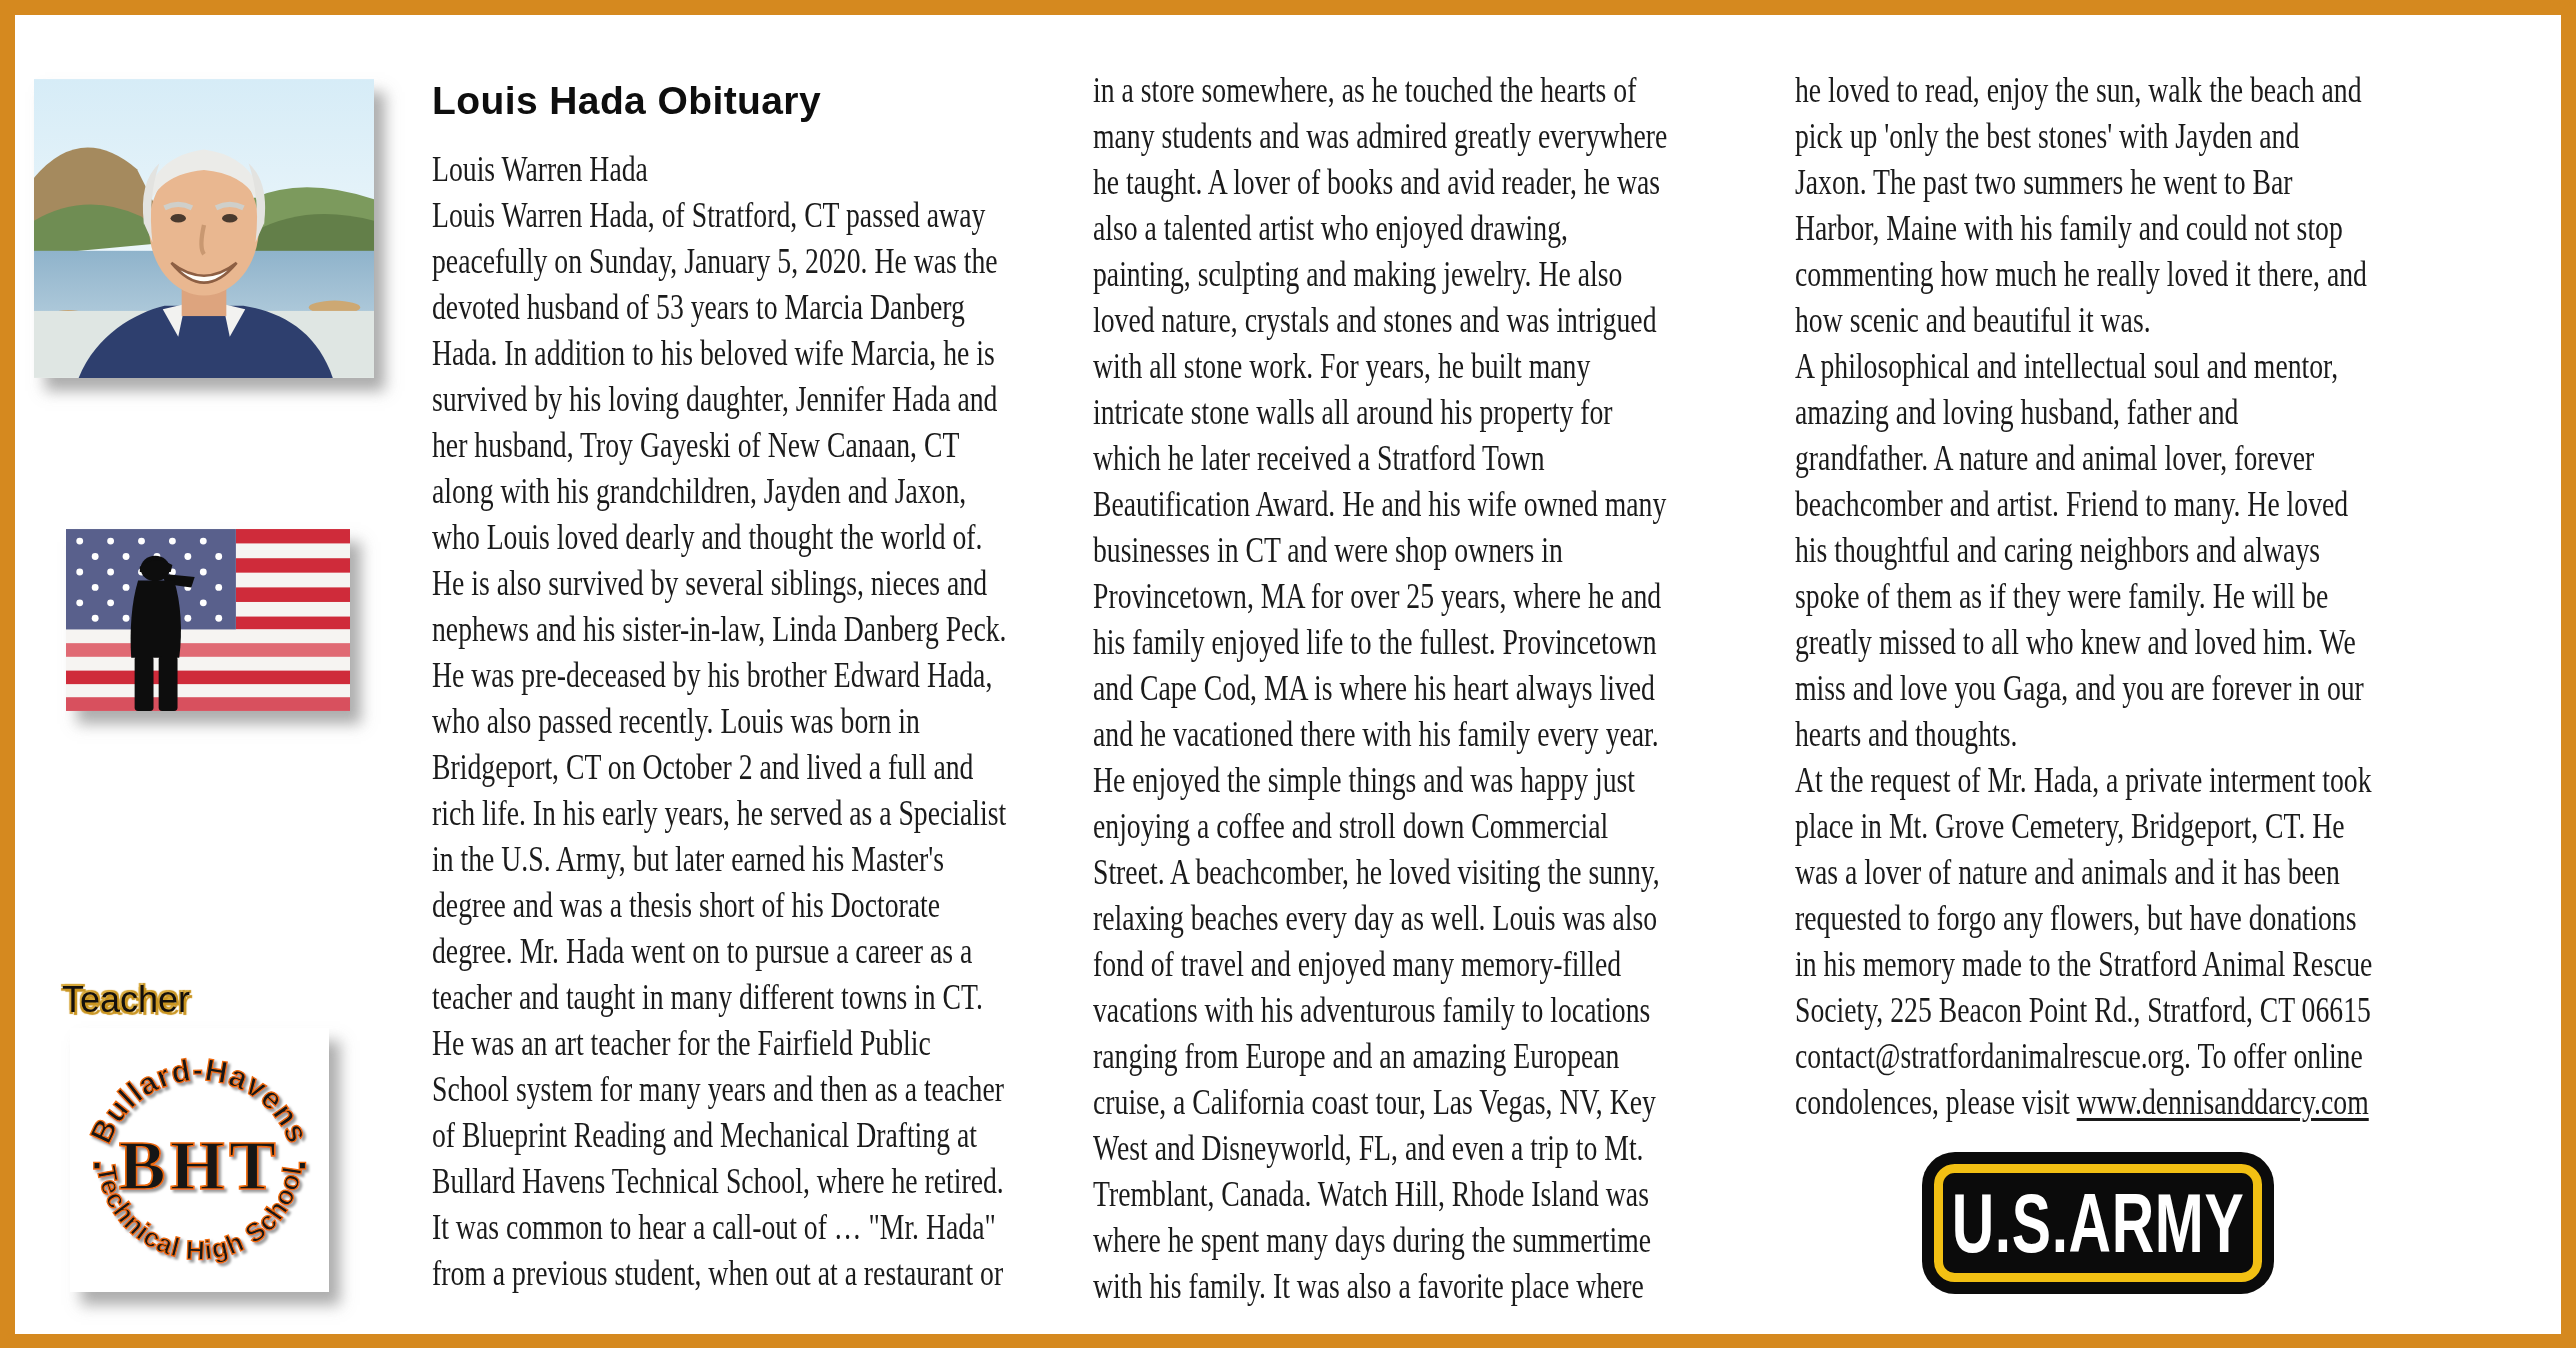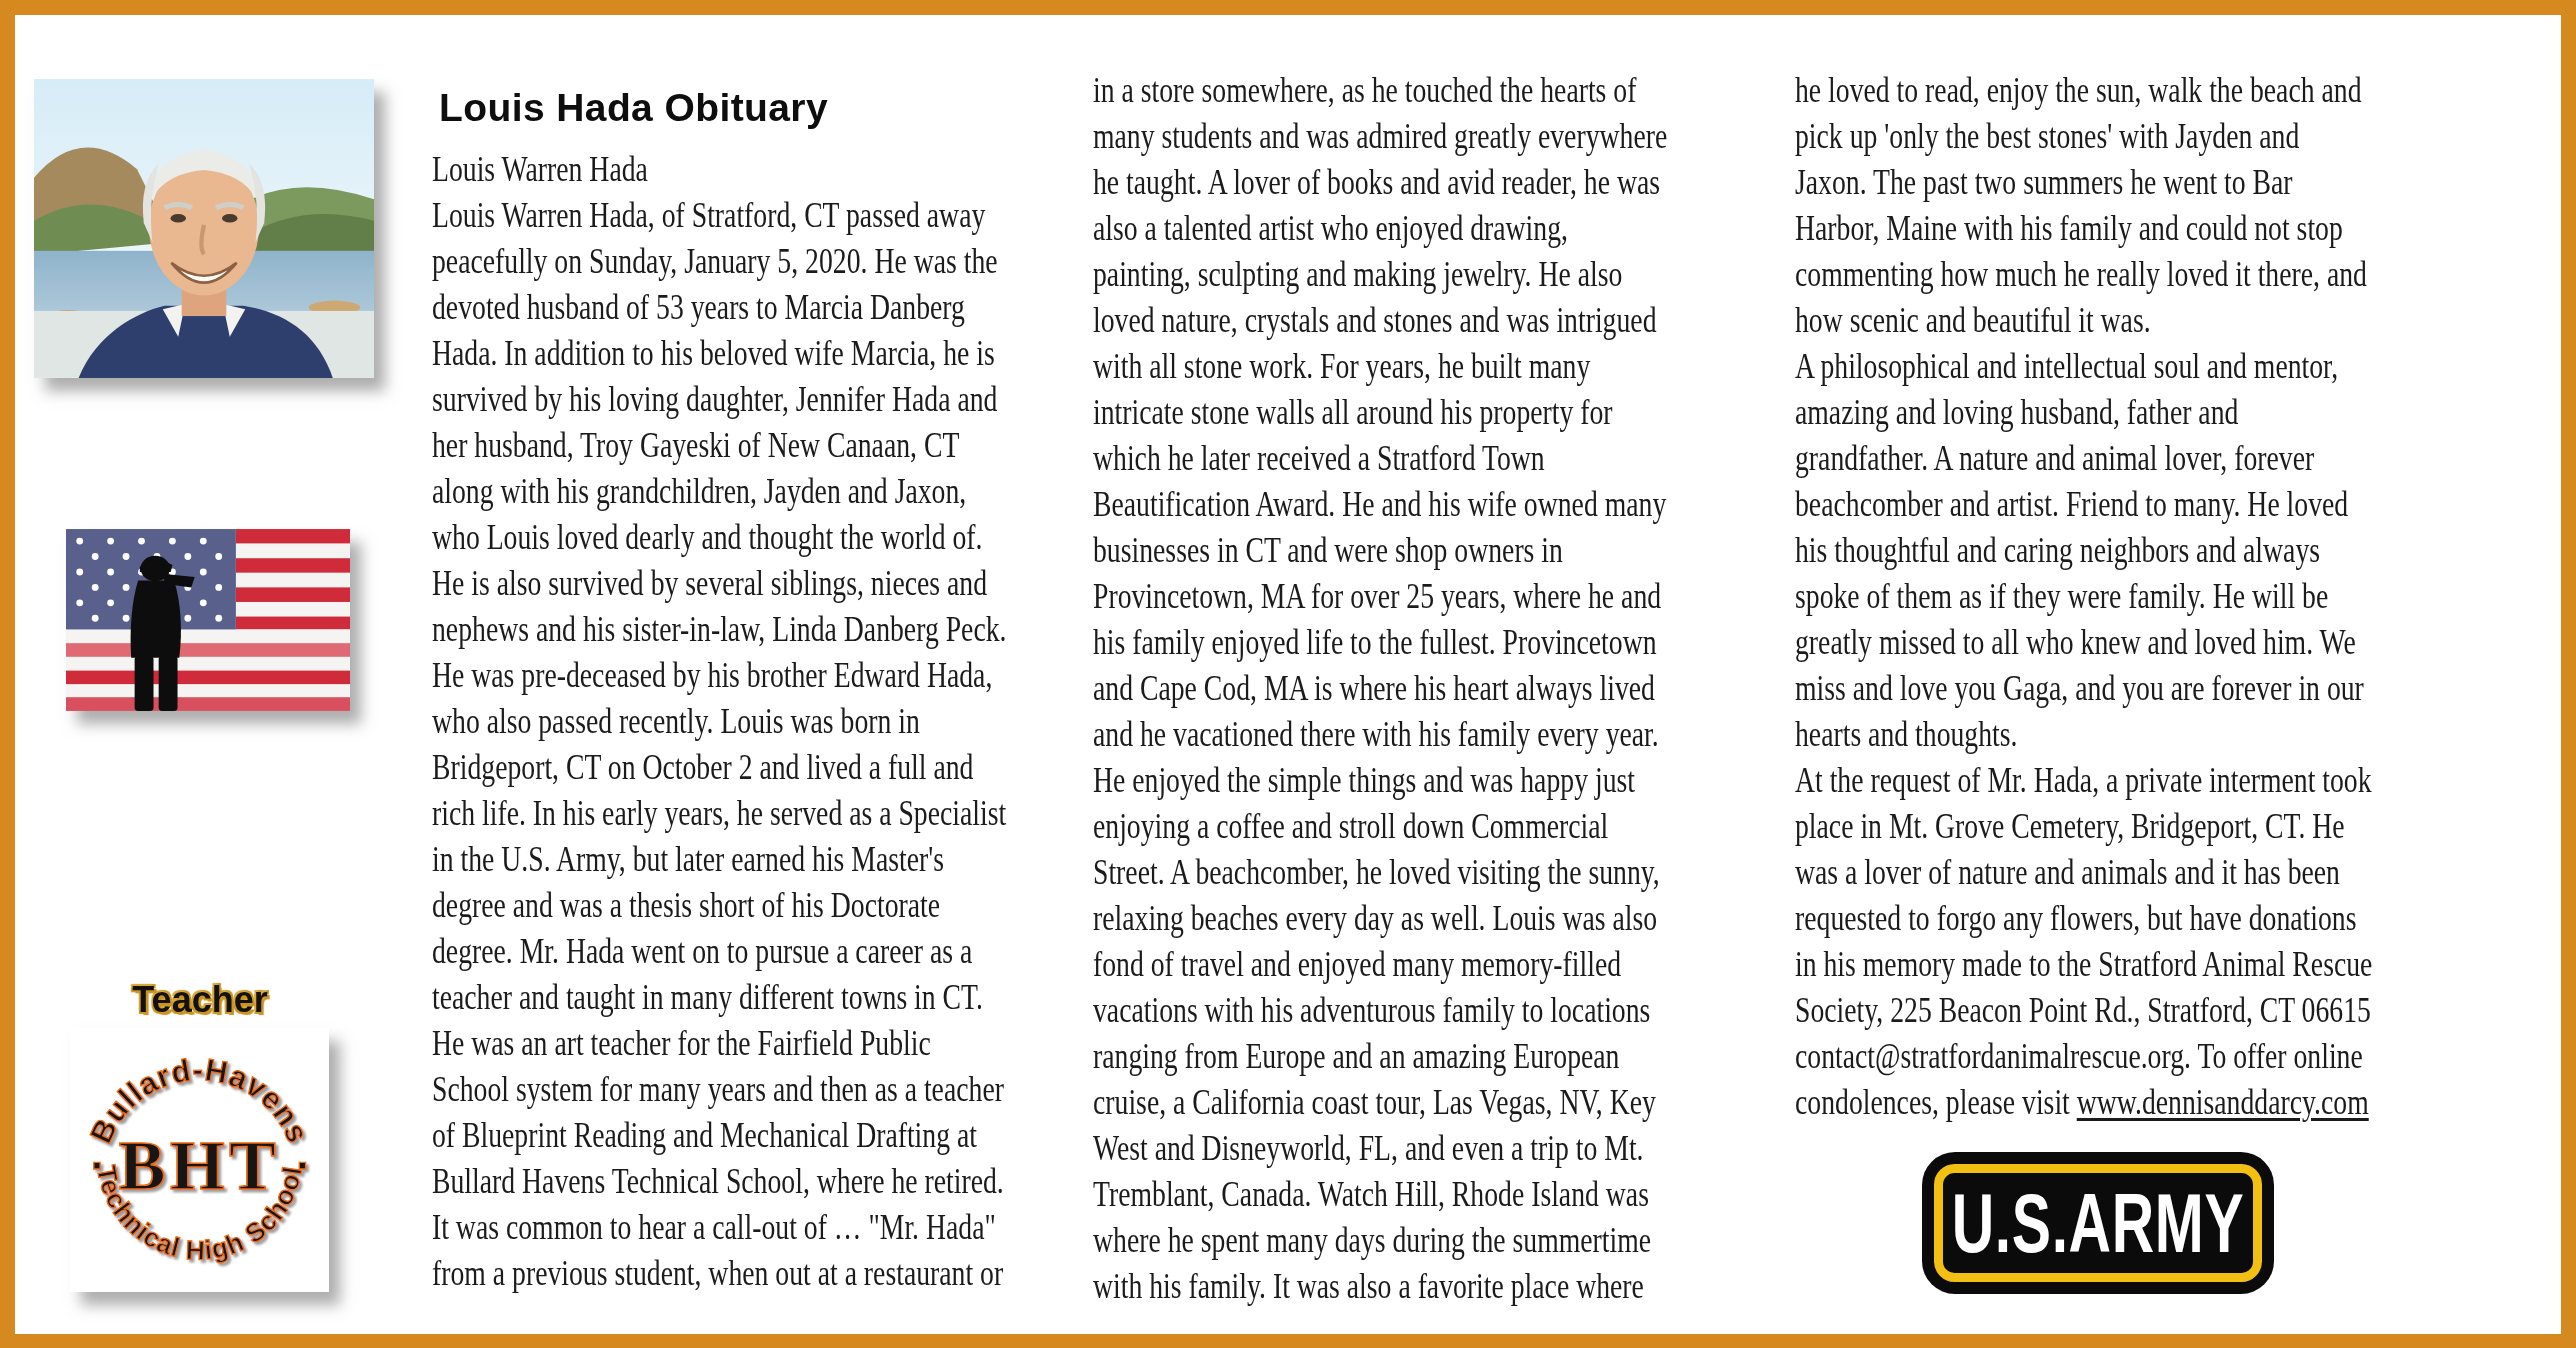--- a/index.html
+++ b/index.html
@@ -21,34 +21,34 @@
     transform:scaleX(0.77);transform-origin:0 0;
     white-space:nowrap;
   }
   #col1{left:432px;top:146px;}
   #col2{left:1093px;top:67px;}
   #col3{left:1795px;top:67px;}
   .line{white-space:nowrap;}
   a.weblink{color:inherit;text-decoration:underline;text-underline-offset:4.3px;}
 
   #title{
-    position:absolute;left:432px;top:80px;margin:7px;
+    position:absolute;left:432px;top:80px;margin:0;
     font-family:"Liberation Sans",sans-serif;font-weight:700;font-size:39px;line-height:1.1;
     color:#0e0e0e;letter-spacing:0.4px;
   }
 
   
   .photo{position:absolute;box-shadow:11px 13px 13.7px rgba(105,105,105,.55);}
   #portrait{left:34px;top:79px;width:340px;height:299px;}
   #flag{left:66px;top:529px;width:284px;height:182px;}
   #logo-card{left:70px;top:1028px;width:259px;height:264px;background:#ffffff;}
 
   #teacher{
-    position:absolute;left:62px;top:979px;width:276px;text-align:center;
-    font-family:"Liberation Sans",sans-serif;font-weight:700;font-size:36px;
+    position:absolute;left:62px;top:979px;width:276px;text-align:left;
+    font-family:"Liberation Sans",sans-serif;font-weight:400;font-size:36px;
     color:#14100c;
     text-shadow:2.6px 2.6px 0.9px #c9941f,-1.7px -1.7px 0.9px #d7a83a,1.7px -1.7px 0.9px #c9941f,-1.7px 1.7px 0.9px #c9941f;
   }
 
   
   #army{
     position:absolute;left:1922px;top:1152px;width:352px;height:142px;
     background:#0b0b0b;border-radius:33px;
   }
   #army .inner{position:absolute;inset:12px;border:9.4px solid #f2c013;border-radius:20.6px;}

